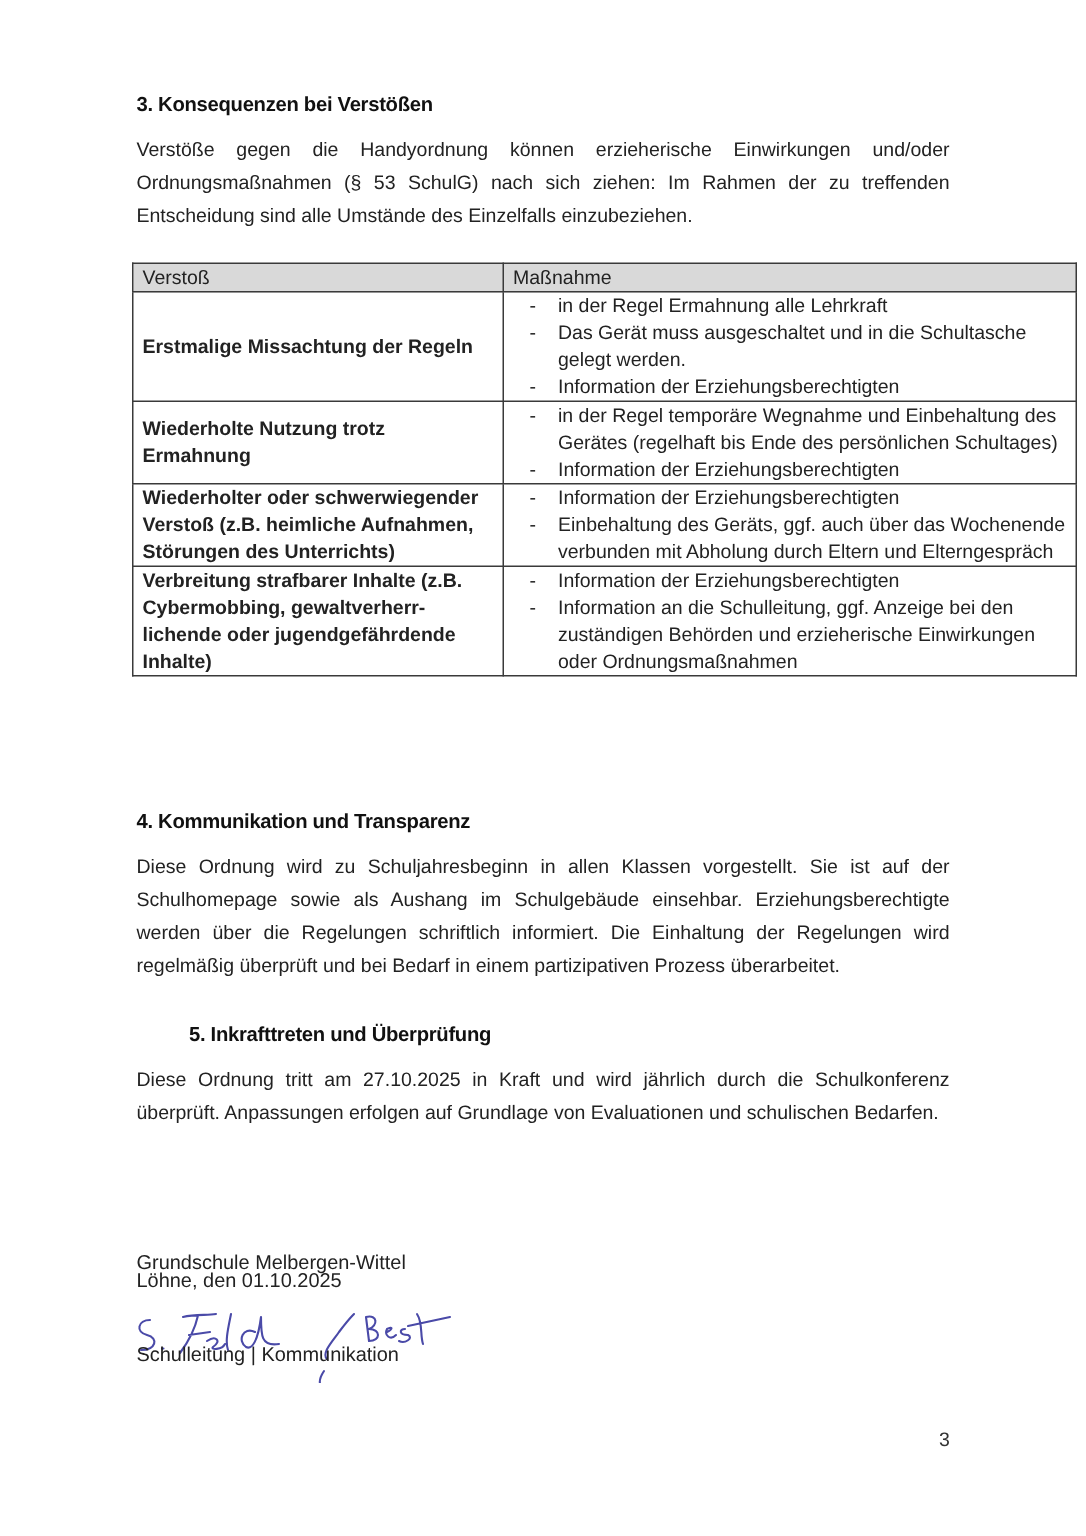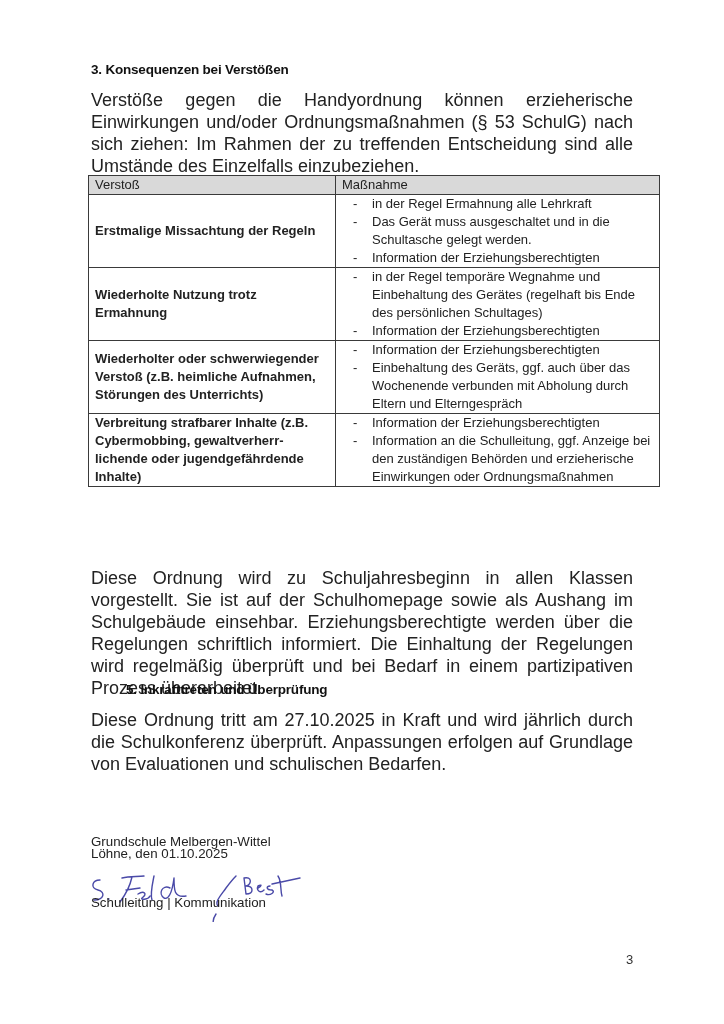--- a/index.html
+++ b/index.html
@@ -6,25 +6,25 @@
   body {
     width: 724px; height: 1024px; position: relative; overflow: hidden;
     font-family: "Liberation Sans", sans-serif; color: #1e1e1e;
   }
   .page { position: absolute; left: 0; top: 0; width: 724px; height: 1024px; }
   .heading {
     position: absolute; left: 91px; font-weight: bold; font-size: 13.5px;
     letter-spacing: -0.2px; color: #111;
   }
   .para {
-    position: absolute; left: 91px; width: 542px; font-size: 18px;
+    position: absolute; left: 91px; width: 542px; font-size: 13px;
     line-height: 22px; text-align: justify; text-align-last: left; color: #222;
   }
   table.rules {
-    position: absolute; left: 88px; top: 175px; width: 572px;
+    position: absolute; left: 88px; top: 175px; width: 630px;
     border-collapse: collapse; font-size: 13px; color: #222;
   }
   table.rules th, table.rules td {
     border: 1px solid #3a3a3a; vertical-align: middle;
   }
   table.rules th {
     background: #d9d9d9; font-weight: normal; text-align: left;
     padding: 1px 6px; height: 16px; line-height: 16px;
   }
   table.rules td.v { width: 234px; padding: 0 6px; line-height: 18px; font-weight: bold; }
@@ -87,20 +87,21 @@
         <td class="m">
           <ul class="measures">
             <li>Information der Erziehungsberechtigten</li>
             <li>Information an die Schulleitung, ggf. Anzeige bei den zuständigen Behörden und erzieherische Einwirkungen oder Ordnungsmaßnahmen</li>
           </ul>
         </td>
       </tr>
     </tbody>
   </table>
 
+  <div class="heading" style="top:540px;">4. Kommunikation und Transparenz</div>
   <div class="para" style="top:567px;">Diese Ordnung wird zu Schuljahresbeginn in allen Klassen vorgestellt. Sie ist auf der Schulhomepage sowie als Aushang im Schulgebäude einsehbar. Erziehungsberechtigte werden über die Regelungen schriftlich informiert. Die Einhaltung der Regelungen wird regelmäßig überprüft und bei Bedarf in einem partizipativen Prozess überarbeitet.</div>
 
   <div class="heading" style="top:682px;margin-left:35px;">5. Inkrafttreten und Überprüfung</div>
   <div class="para" style="top:709px;">Diese Ordnung tritt am 27.10.2025 in Kraft und wird jährlich durch die Schulkonferenz überprüft. Anpassungen erfolgen auf Grundlage von Evaluationen und schulischen Bedarfen.</div>
 
   <div class="sig-line" style="top:834px;">Grundschule Melbergen-Wittel</div>
   <div class="sig-line" style="top:846px;">Löhne, den 01.10.2025</div>
 
   <svg class="signature" viewBox="0 0 240 50">
     <g fill="none" stroke="#4a4aa8" stroke-width="1.4" stroke-linecap="round" stroke-linejoin="round">

